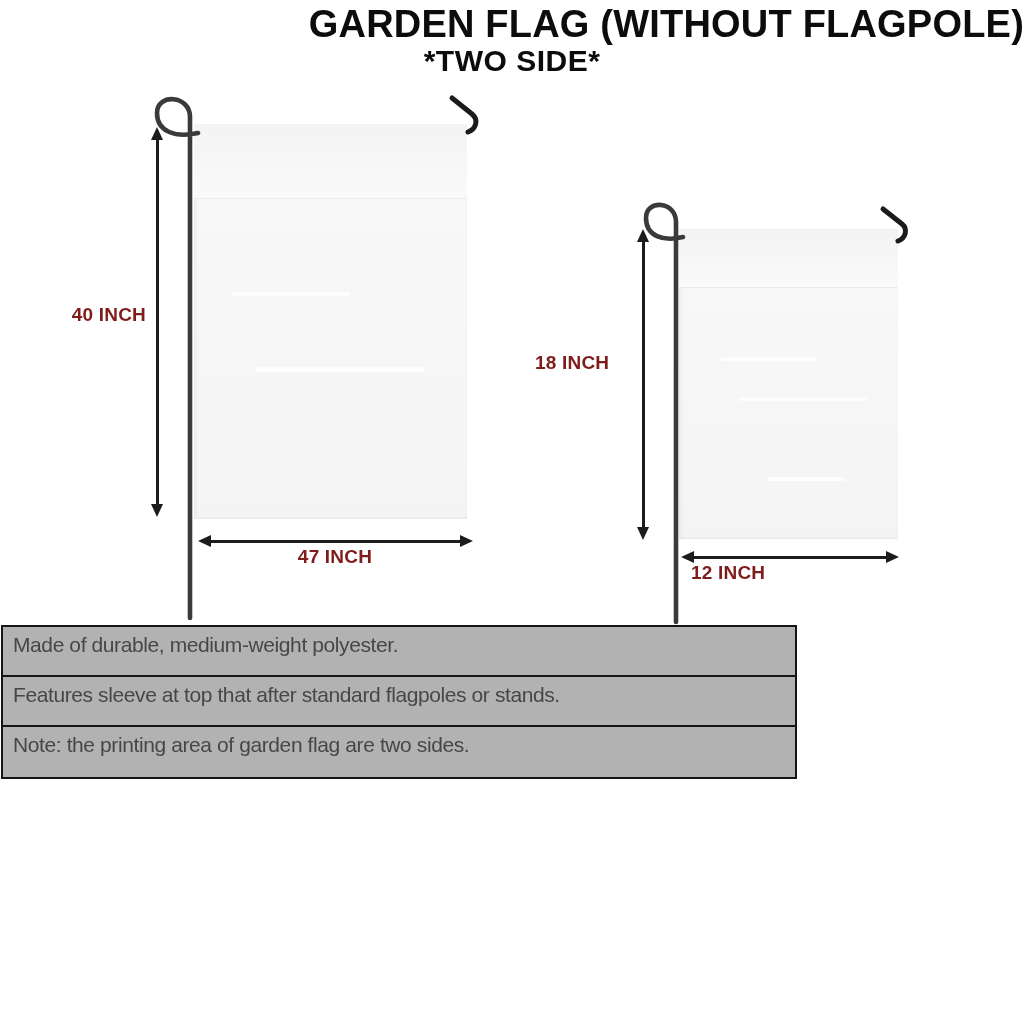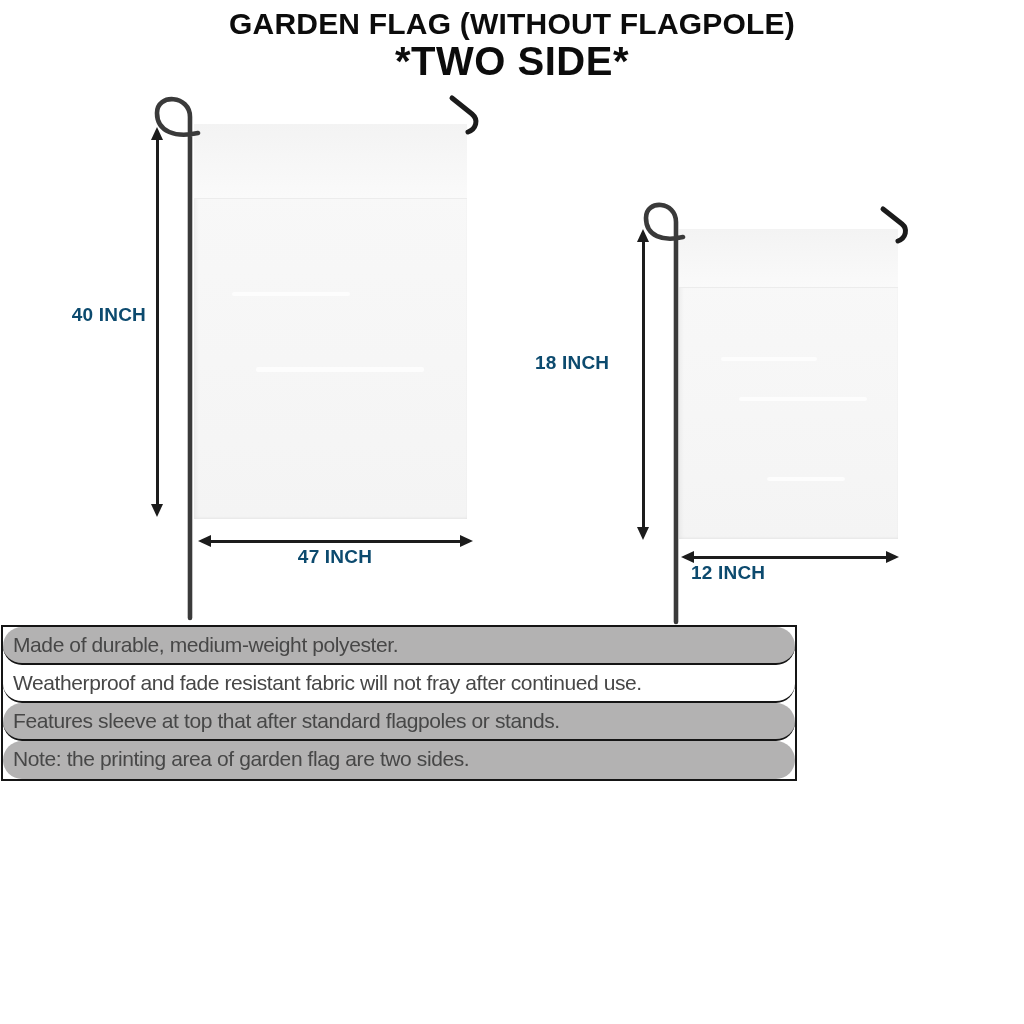--- a/index.html
+++ b/index.html
@@ -4,22 +4,22 @@
 <style>
   html,body{margin:0;padding:0;background:#ffffff;}
   body{width:1024px;height:1024px;position:relative;overflow:hidden;
        font-family:"Liberation Sans", sans-serif;}
 
   .stage{position:absolute;inset:0;width:1024px;height:1024px;background:#fff;}
 
   
   .title{position:absolute;top:5px;left:0;width:1024px;text-align:center;
          color:#0c0c0c;font-weight:800;}
-  .title .line1{font-size:30px;line-height:38px;letter-spacing:0.2px;}
-  .title .line2{font-size:40px;line-height:36px;letter-spacing:0.5px;}
+  .title .line1{font-size:38px;line-height:38px;letter-spacing:0.2px;text-align:right;}
+  .title .line2{font-size:30px;line-height:36px;letter-spacing:0.5px;}
 
   
   .flag{position:absolute;background:linear-gradient(180deg,#f1f1f1 0%,#f8f8f8 14%,#f6f6f6 60%,#f4f4f4 100%);
         box-shadow:inset 2px 0 4px rgba(0,0,0,0.05), inset 0 -1px 2px rgba(0,0,0,0.03);}
   .flag .sleeve{position:absolute;top:0;left:0;right:0;background:linear-gradient(180deg,#f3f3f3,#fafafa);
         border-bottom:1px solid #ececec;}
   .flag .streak{position:absolute;background:rgba(255,255,255,0.75);border-radius:2px;}
 
   .flag-large{left:194px;top:124px;width:273px;height:395px;}
   .flag-large .sleeve{height:74px;}
@@ -39,38 +39,38 @@
   .arrow-v::before{top:0;border-bottom:13px solid #1c1c1c;}
   .arrow-v::after{bottom:0;border-top:13px solid #1c1c1c;}
 
   .arrow-h{position:absolute;height:12px;}
   .arrow-h .shaft{position:absolute;top:4.5px;left:11px;right:11px;height:3px;background:#1c1c1c;}
   .arrow-h::before,.arrow-h::after{content:"";position:absolute;top:0;
         border-top:6px solid transparent;border-bottom:6px solid transparent;}
   .arrow-h::before{left:0;border-right:13px solid #1c1c1c;}
   .arrow-h::after{right:0;border-left:13px solid #1c1c1c;}
 
-  .dim-label{position:absolute;color:#0c4a6e;font-weight:700;font-size:19px;letter-spacing:0.2px;}
+  .dim-label{position:absolute;color:#7f1d1d;font-weight:700;font-size:19px;letter-spacing:0.2px;}
 
   .lbl-40{left:48px;top:304px;width:98px;text-align:right;}
   .lbl-28{left:235px;top:546px;width:200px;text-align:center;}
   .lbl-18{left:535px;top:352px;width:95px;}
   .lbl-12{left:691px;top:562px;width:200px;}
 
   .av-large{left:151px;top:127px;height:390px;}
   .av-small{left:637px;top:229px;height:311px;}
   .ah-large{left:198px;top:535px;width:275px;}
   .ah-small{left:681px;top:551px;width:218px;}
 
   
   .features{position:absolute;left:1px;top:625px;width:792px;border:2px solid #151515;
             background:#fff;}
-  .feature-row{height:38px;border-bottom:2px solid #151515;box-sizing:border-box;
+  .feature-row{height:50px;border-bottom:2px solid #151515;box-sizing:border-box;
             padding:6px 10px 0 10px;font-size:21px;letter-spacing:-0.4px;color:#474747;
-            background:#ffffff;border-radius:21px;}
+            background:#ffffff;}
   .feature-row:last-child{border-bottom:none;}
   .feature-row.shaded{background:#b3b2b2;}
 </style>
 </head>
 <body>
 
 <div class="stage">
 
   <div class="title">
     <div class="line1">GARDEN FLAG (WITHOUT FLAGPOLE)</div>
@@ -110,18 +110,17 @@
     <div class="shaft"></div>
   </div>
   <div class="arrow-h ah-small">
     <div class="shaft"></div>
   </div>
   <div class="dim-label lbl-18">18 INCH</div>
   <div class="dim-label lbl-12">12 INCH</div>
 
   <div class="features">
     <div class="feature-row shaded">Made of durable, medium-weight polyester.</div>
-    <div class="feature-row">Weatherproof and fade resistant fabric will not fray after continued use.</div>
     <div class="feature-row shaded">Features sleeve at top that after standard flagpoles or stands.</div>
     <div class="feature-row shaded">Note: the printing area of garden flag are two sides.</div>
   </div>
 
 </div>
 
 </body></html>

